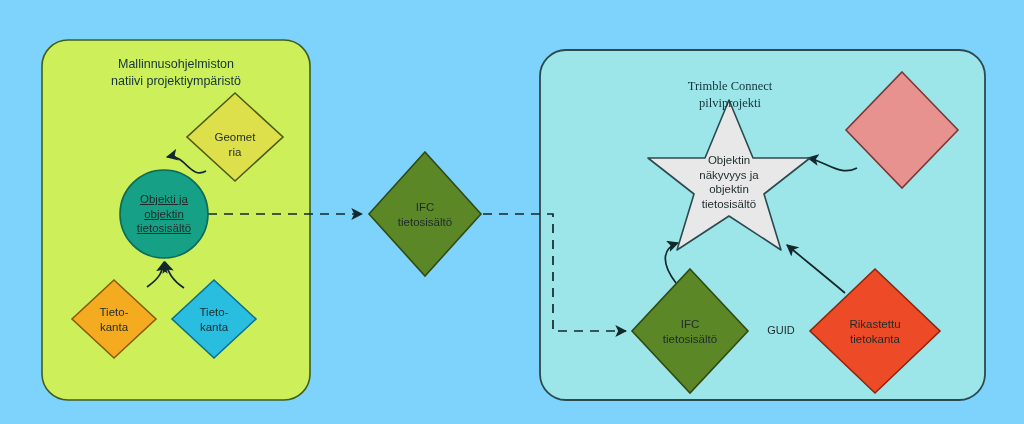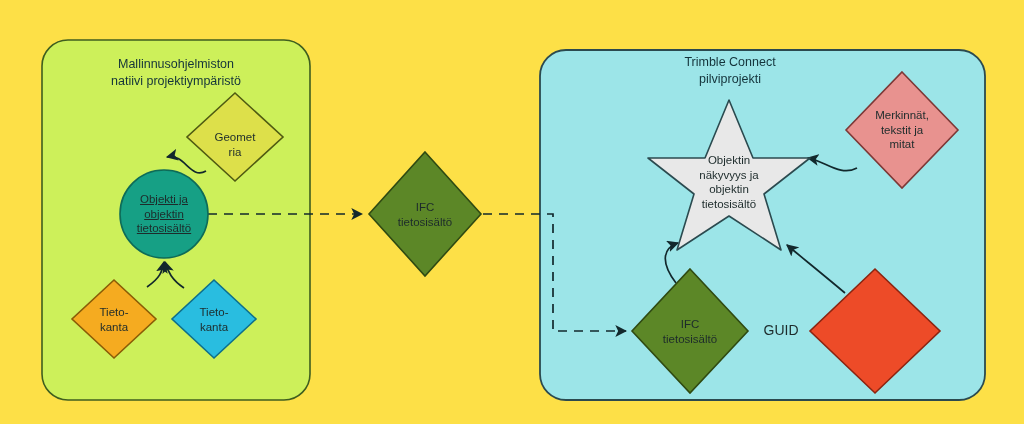--- a/index.html
+++ b/index.html
@@ -11,21 +11,21 @@
   body {
     width: 1024px;
     height: 424px;
     font-family: "Liberation Sans", sans-serif;
     overflow: hidden;
   }
   #stage {
     position: relative;
     width: 1024px;
     height: 424px;
-    background: #fde047;
+    background: #7dd3fc;
   }
   #canvas {
     position: absolute;
     left: 0;
     top: 0;
     width: 1024px;
     height: 424px;
   }
   .shape-label {
     position: absolute;
@@ -41,21 +41,21 @@
     text-align: center;
     color: #14333a;
     font-size: 12.5px;
     line-height: 16.5px;
     white-space: pre-line;
   }
   .edge-label {
     position: absolute;
     text-align: center;
     color: #1d2b2b;
-    font-size: 14px;
+    font-size: 11px;
     line-height: 11px;
   }
 </style>
 </head>
 <body>
 
 <div id="stage">
 
   <svg id="canvas" viewBox="0 0 1024 424" xmlns="http://www.w3.org/2000/svg">
     <defs>
@@ -110,21 +110,21 @@
 
       <polygon id="n-ifc-cloud" points="690,269 748,331 690,393 632,331" fill="#5c8727" stroke="#2f4a12" stroke-width="1.6"></polygon>
 
       <polygon id="n-rikastettu" points="875,269 940,331 875,393 810,331" fill="#ed4b28" stroke="#8c2410" stroke-width="1.6"></polygon>
     </g>
   </svg>
 
   <div class="panel-title" style="left:66px; top:56px; width:220px;">Mallinnusohjelmiston
 natiivi projektiympäristö</div>
 
-  <div class="panel-title" style="left:645px; top:54px; width:170px;">Trimble Connect
+  <div class="panel-title" style="left:645px; top:78px; width:170px;font-family:Liberation Serif, serif;">Trimble Connect
 pilviprojekti</div>
 
   <div class="shape-label" style="left:195px; top:130px; width:80px;">Geomet
 ria</div>
 
   <div class="shape-label" style="left:120px; top:192px; width:88px;text-decoration:underline;">Objekti ja
 objektin
 tietosisältö</div>
 
   <div class="shape-label" style="left:76px; top:305px; width:76px;">Tieto-
@@ -134,23 +134,22 @@
 kanta</div>
 
   <div class="shape-label" style="left:383px; top:200px; width:84px;">IFC
 tietosisältö</div>
 
   <div class="shape-label" style="left:681px; top:153px; width:96px;">Objektin
 näkyvyys ja
 objektin
 tietosisältö</div>
 
-  <div class="shape-label" style="left:858px; top:108px; width:88px;">Merkinnät,
-tekstit ja
-mitat</div>
 
   <div class="shape-label" style="left:648px; top:317px; width:84px;">IFC
 tietosisältö</div>
 
+  <div class="shape-label" style="left:827px; top:317px; width:96px;">Rikastettu
+tietokanta</div>
 
   <div class="edge-label" style="left:758px; top:325px; width:46px; background:#9ce5e8;">GUID</div>
 
 </div>
 
 </body></html>

